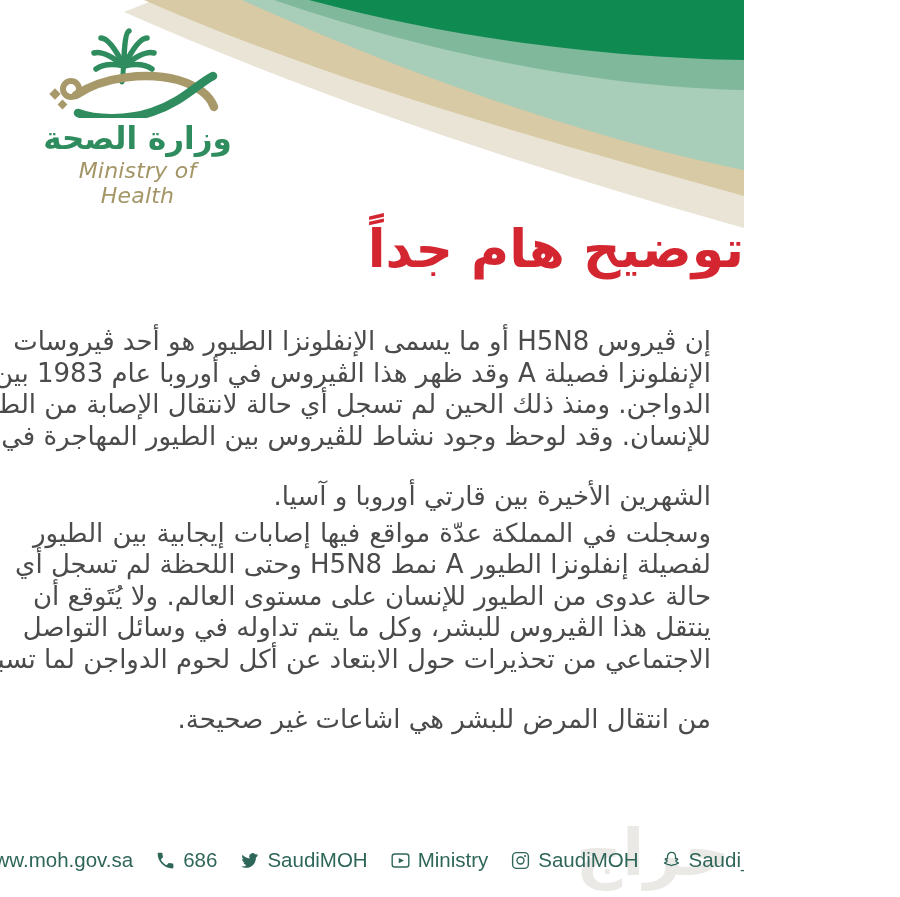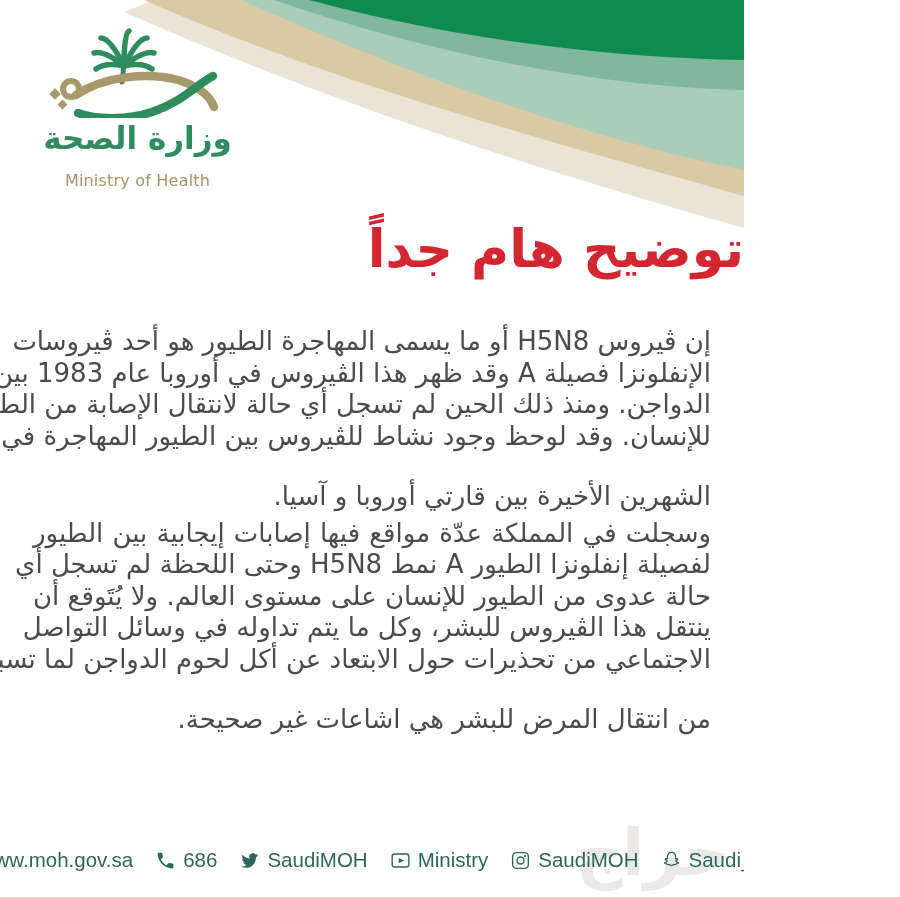--- a/index.html
+++ b/index.html
@@ -6,21 +6,21 @@
   .canvas{
     position:relative; width:744px; height:897px; overflow:hidden;
     background:#ffffff; font-family:"DejaVu Sans",sans-serif;
   }
   
   .swoosh{position:absolute; top:0; right:0; display:block;}
   
   .logo{position:absolute; top:28px; left:40px; width:195px; text-align:center;}
   .logo-emblem{display:block; margin:0 auto;}
   .logo-ar{font-size:31px; font-weight:bold; color:#2f8c5e; line-height:1.1; margin-top:3px; direction:rtl;}
-  .logo-en{font-size:16px; color:#a39565; margin-top:16px; letter-spacing:.2px;}
+  .logo-en{font-size:22px; color:#a39565; margin-top:3px; letter-spacing:.2px;font-style:italic;}
   
   .title{
     position:absolute; top:220px; left:0; right:0; text-align:right;
     font-size:52px; font-weight:bold; color:#d42631; direction:rtl; line-height:1.15;
   }
   
   .body-text{
     position:absolute; top:326px; left:33px; right:33px;
     direction:rtl; color:#4b4b4b; font-size:26px; line-height:31.5px;
   }
@@ -83,21 +83,21 @@
       </g>
     </svg>
     <div class="logo-ar">وزارة الصحة</div>
     <div class="logo-en">Ministry of Health</div>
   </div>
 
   <div class="title">توضيح هام جداً</div>
 
   <div class="body-text">
     <div class="paragraph">
-        <div class="line">إن ڤيروس H5N8 أو ما يسمى المهاجرة الطيور هو أحد ڤيروسات</div>
+        <div class="line">إن ڤيروس H5N8 أو ما يسمى الإنفلونزا الطيور هو أحد ڤيروسات</div>
         <div class="line">الإنفلونزا فصيلة A وقد ظهر هذا الڤيروس في أوروبا عام 1983 بين</div>
         <div class="line">الدواجن. ومنذ ذلك الحين لم تسجل أي حالة لانتقال الإصابة من الطيور</div>
         <div class="line">للإنسان. وقد لوحظ وجود نشاط للڤيروس بين الطيور المهاجرة في</div>
         <div class="line">الشهرين الأخيرة بين قارتي أوروبا و آسيا.</div>
       </div>
     <div class="paragraph">
         <div class="line">وسجلت في المملكة عدّة مواقع فيها إصابات إيجابية بين الطيور</div>
         <div class="line">لفصيلة إنفلونزا الطيور A نمط H5N8 وحتى اللحظة لم تسجل أي</div>
         <div class="line">حالة عدوى من الطيور للإنسان على مستوى العالم. ولا يُتَوقع أن</div>
         <div class="line">ينتقل هذا الڤيروس للبشر، وكل ما يتم تداوله في وسائل التواصل</div>

